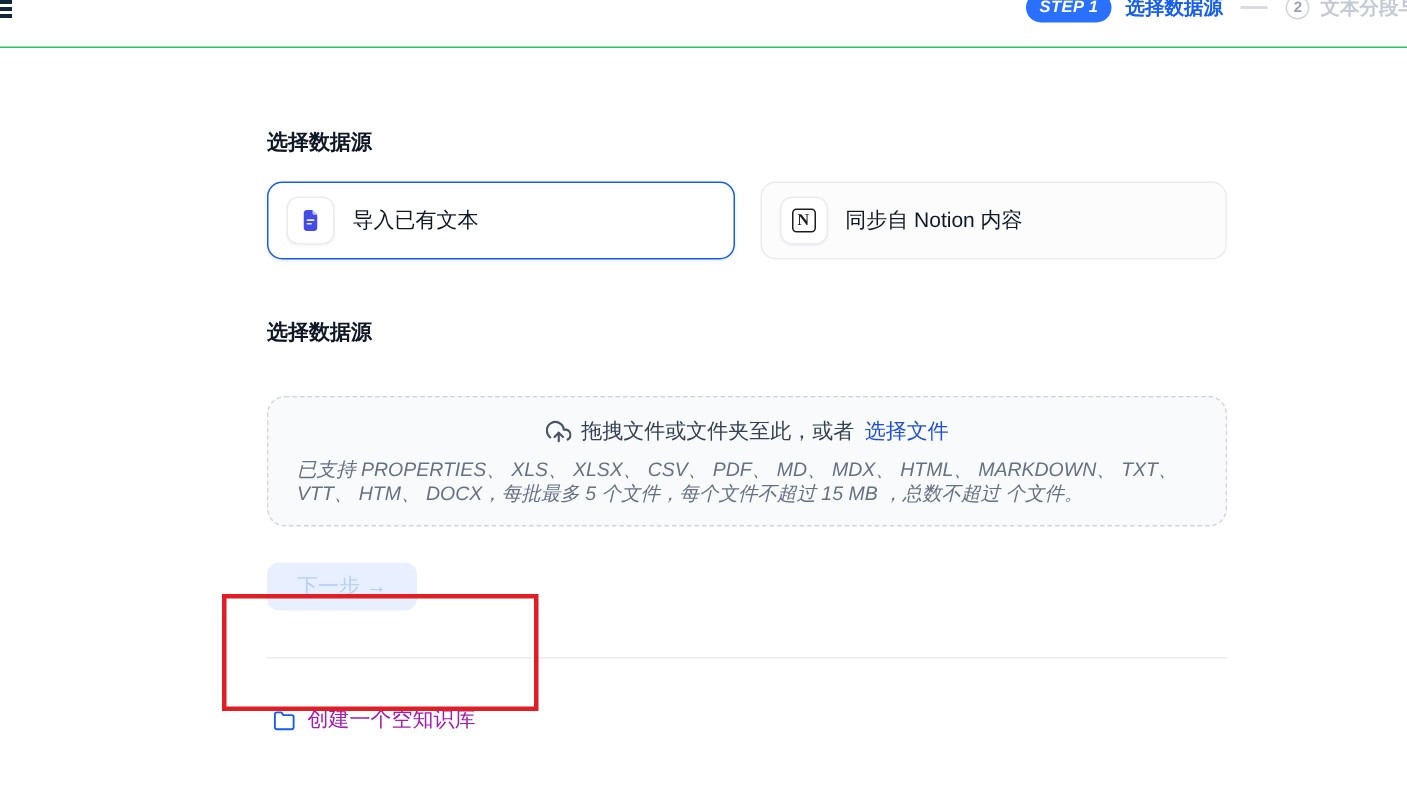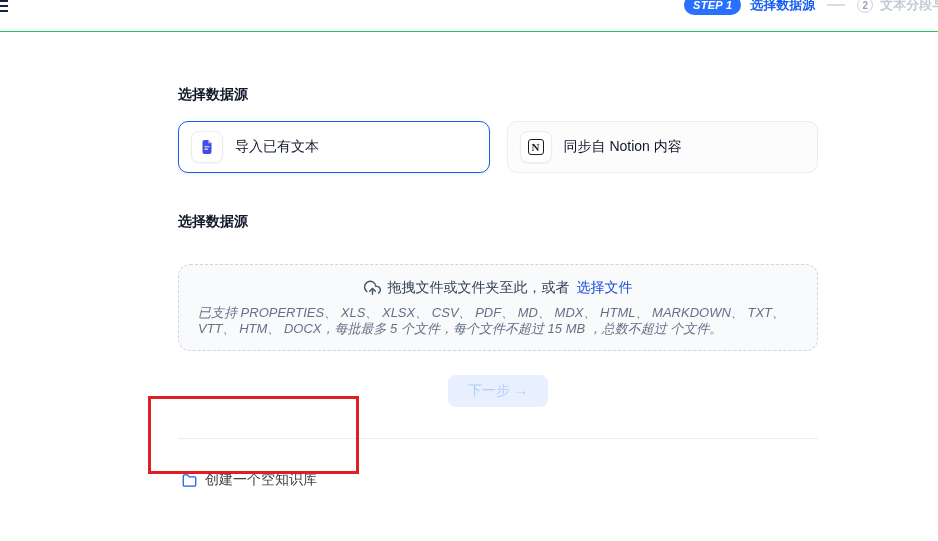--- a/index.html
+++ b/index.html
@@ -67,32 +67,32 @@
     margin-top:33px; background:#f8fafc; border:1px dashed #d0d5dd;
     border-radius:12px; padding:11px 19px 13px 19px;
   }
   .drop-line1 {
     display:flex; align-items:center; justify-content:center; gap:7px;
     font-size:14px; color:#344054; height:24px;
   }
   .browse-link { color:#1d4ed8; cursor:pointer; }
   .drop-hint { margin-top:5px; font-size:13px; line-height:16px; color:#667085;font-style:italic; }
 
-  .btn-row { display:flex; justify-content:center; margin-top:24px; }
+  .btn-row { display:flex; justify-content:flex-start; margin-top:24px; }
   .next-btn {
     height:32px; padding:0 20px; border:none; border-radius:8px;
     background:#e8effe; color:#b6cdf9; font-size:14px; font-weight:500;
     font-family:"Liberation Sans", sans-serif; cursor:not-allowed;
   }
 
   .divider { margin-top:31px; border-top:1px solid #eaecf0; height:0; }
 
   .empty-kb {
     margin-top:32px; margin-left:4px; display:inline-flex; align-items:center; gap:8px;
-    color:#404040; font-size:14px; cursor:pointer;
+    color:#a21caf; font-size:14px; cursor:pointer;
   }
 
   .annotation-rect {
     position:absolute; left:148px; top:396px; width:211px; height:78px;
     border:3px solid #e01e23; pointer-events:none; z-index:10;
   }
 </style>
 </head>
 <body>
 

